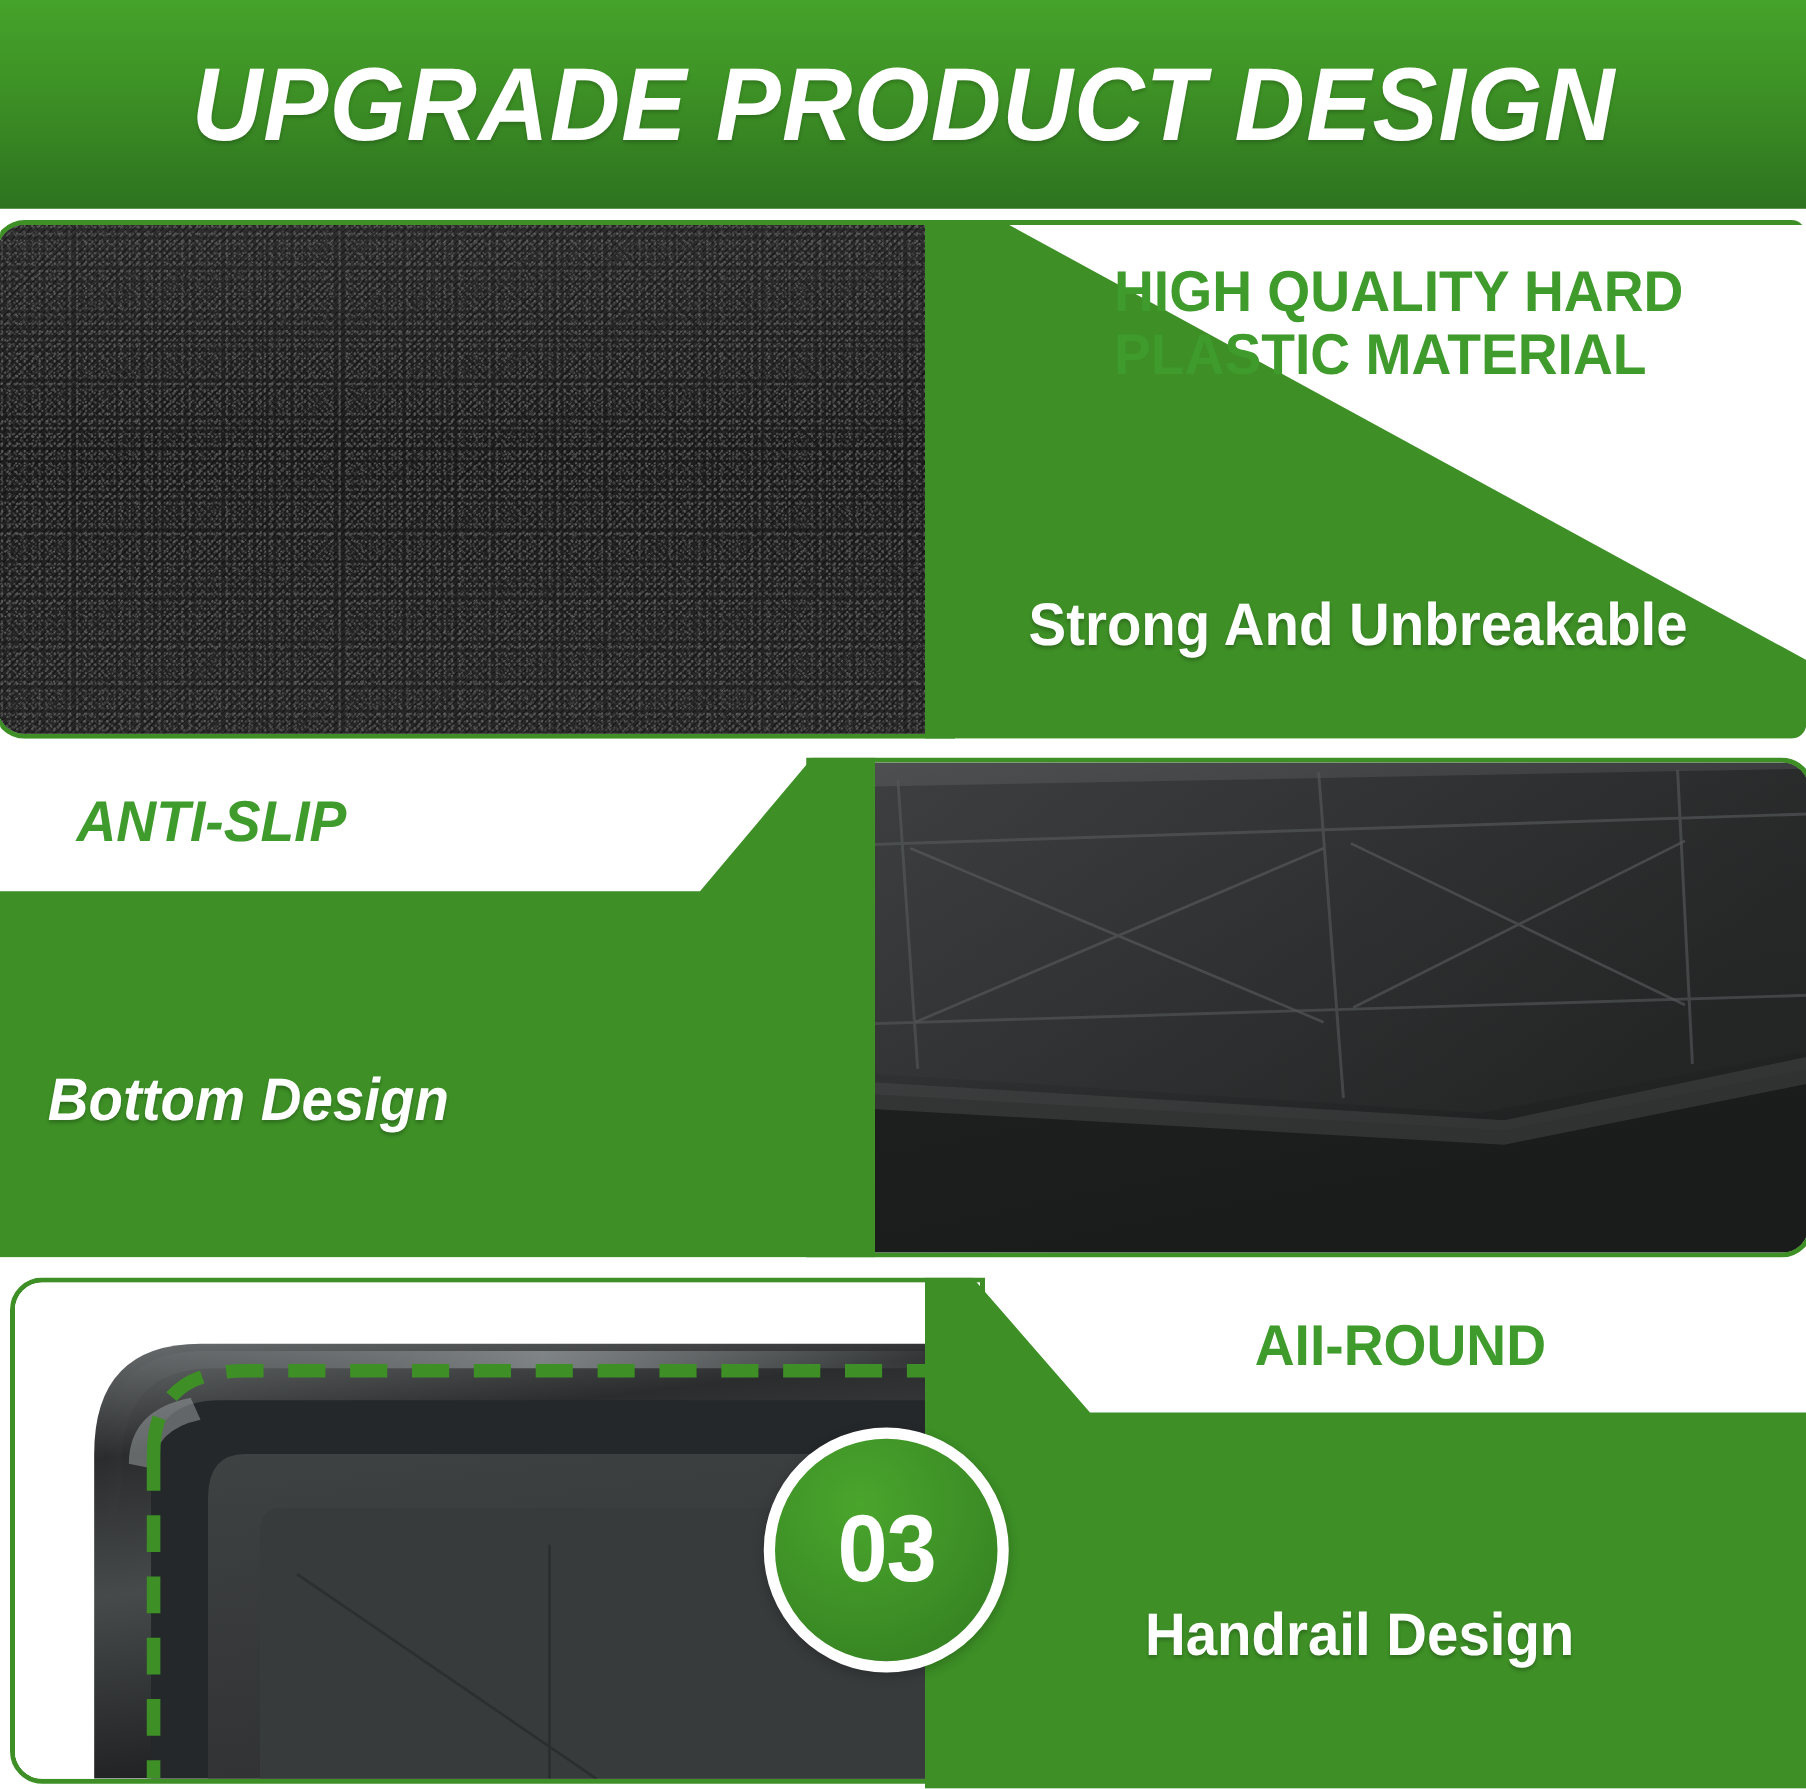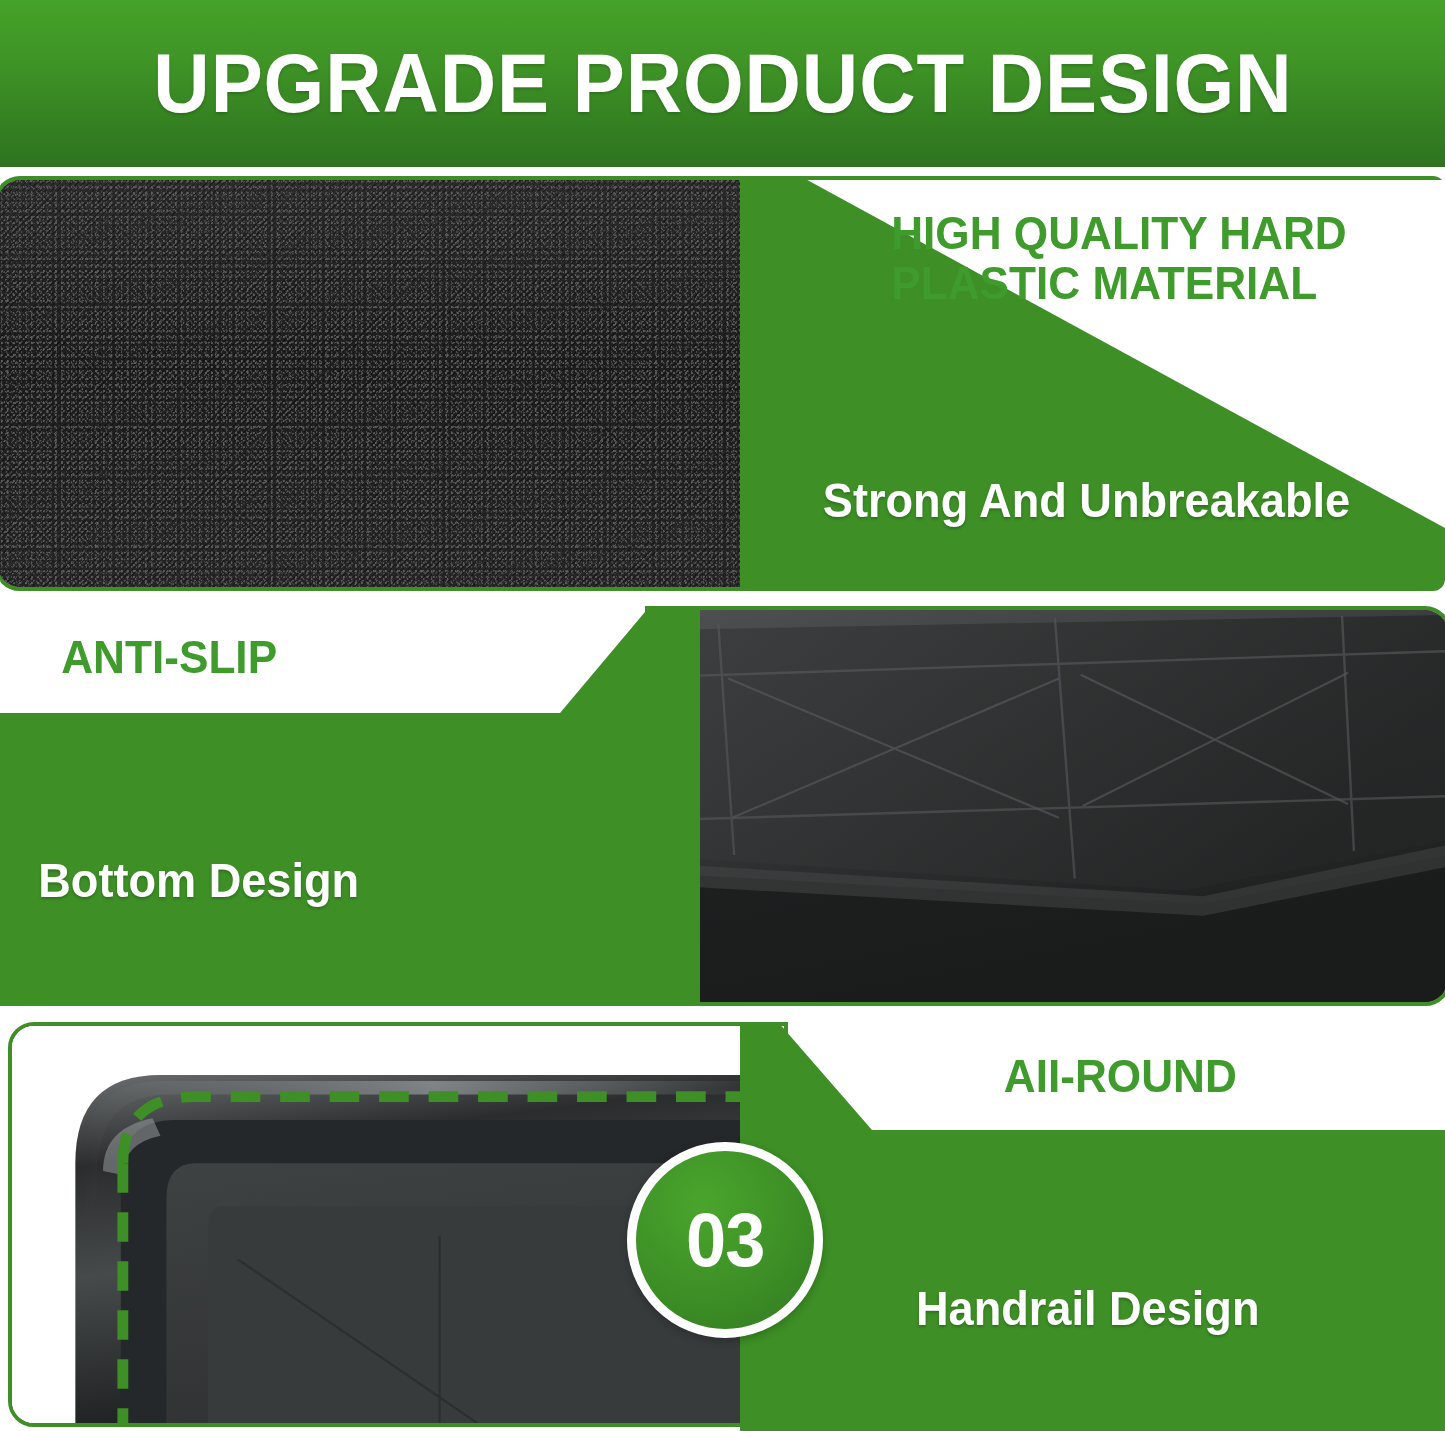--- a/index.html
+++ b/index.html
@@ -8,21 +8,21 @@
     background:#ffffff;
     font-family:"Liberation Sans", sans-serif;
     overflow:hidden;
   }
   #page { position:relative; width:1445px; height:1431px; background:#fff; }
 
   
   .header {
     position:absolute; left:0; top:0; width:1445px; height:167px;
     background:linear-gradient(180deg,#45a22a 0%,#3f9526 35%,#378523 65%,#2e7320 100%);
-    display:flex; align-items:center; justify-content:center;
+    display:flex; align-items:center; justify-content:center;font-style:italic;
   }
   .header-title {
     color:#ffffff;
     font-size:83px;
     font-weight:bold;
     letter-spacing:1px;
     line-height:1;
     transform:scaleX(0.94);
     text-shadow:0 2px 3px rgba(0,0,0,0.18);
     white-space:nowrap;
@@ -142,21 +142,21 @@
 
       <div class="head-text" style="left:880px; top:33px; width:560px; text-align:left;">HIGH QUALITY HARD
 PLASTIC MATERIAL</div>
 
       <div class="sub-text" style="left:806px; top:300px;">Strong And Unbreakable</div>
 
 
     </div>
   </div>
 
-  <div class="panel" style="top:606px; height:400px;">
+  <div class="panel" style="top:606px; height:400px;font-style:italic;">
     <div class="panel-inner">
 
       <div class="img-frame r-tr r-br" style="left:645px; top:0; width:806px; height:400px;">
         <div class="tray2">
           <svg viewBox="0 0 806 400" preserveAspectRatio="none">
             <defs>
               <linearGradient id="g2a" x1="0" y1="0" x2="0.4" y2="1">
                 <stop offset="0" stop-color="#4e5051"></stop>
                 <stop offset="0.5" stop-color="#333536"></stop>
                 <stop offset="1" stop-color="#1a1c1c"></stop>
@@ -260,20 +260,20 @@
       <div class="green-shape" style="left:740px; top:0; width:705px; height:409px;">
         <svg width="705" height="409" viewBox="0 0 705 409" preserveAspectRatio="none">
           <polygon points="0,0 38,0 132,108 705,108 705,409 0,409" fill="#3d8f26"></polygon>
         </svg>
       </div>
 
       <div class="head-text" style="left:995px; top:30px; width:440px; text-align:left;">AII-ROUND</div>
 
       <div class="sub-text" style="left:905px; top:262px;">Handrail Design</div>
 
-      <div class="badge" style="left:627px; top:120px; width:196px; height:196px;">
+      <div class="badge" style="left:611px; top:120px; width:196px; height:196px;">
         <span class="badge-num">03</span>
       </div>
 
     </div>
   </div>
 
 </div>
 
 </body></html>

